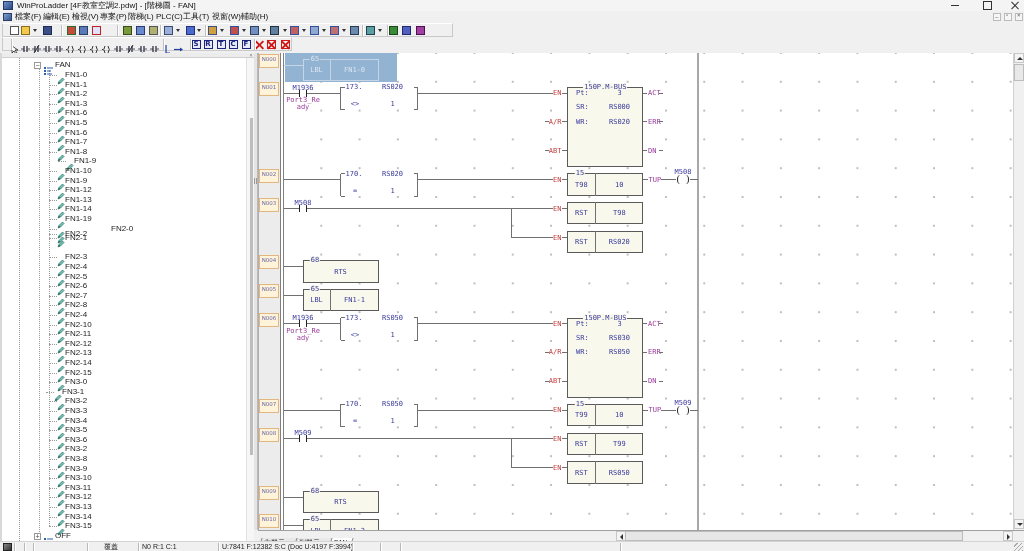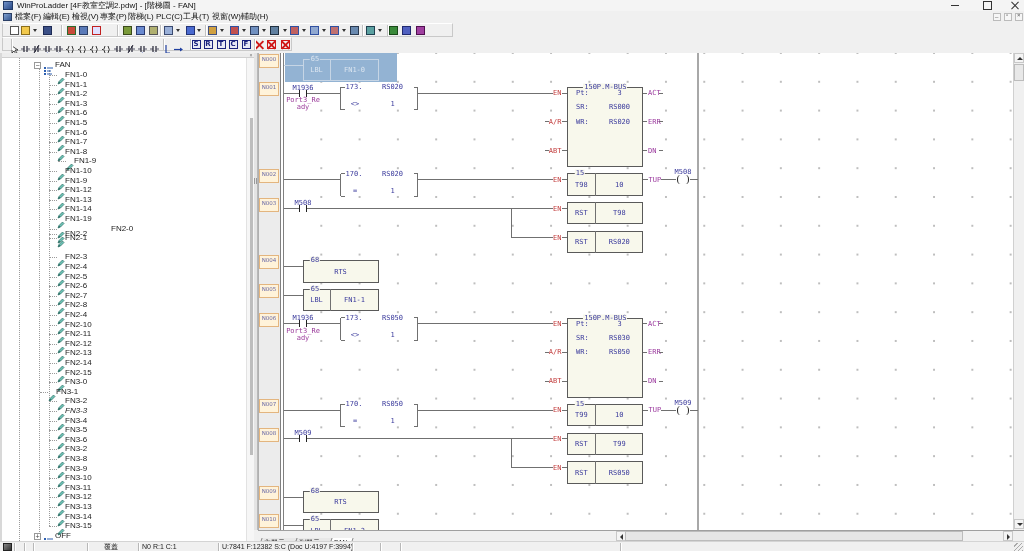--- a/index.html
+++ b/index.html
@@ -567,21 +567,21 @@
       <div class="tlabel" style="left: 16px; top: 0px;">FN2-15</div>
     </div>
     <div class="trow" style="left: 47px; top: 324.2px; width: 90px;">
       <div class="tconn" style="left: 0px; top: 5px; width: 8px;"></div>
       <div class="ticon" style="left: 8px; top: 1px;"><svg width="8" height="8" viewBox="0 0 8 8">
           <path d="M1 7 L2 4.5 L5.5 1 L7 2.5 L3.5 6 Z" fill="#6cc3b6" stroke="#2f6f66" stroke-width="0.7"></path>
           <path d="M1 7 L2 4.5 L3.5 6 Z" fill="#2f6f66"></path>
         </svg></div>
       <div class="tlabel" style="left: 16px; top: 0px;">FN3-0</div>
     </div>
-    <div class="trow" style="left: 38px; top: 333.8px; width: 90px;">
+    <div class="trow" style="left: 44px; top: 333.8px; width: 90px;">
       <div class="tconn" style="left: 0px; top: 5px; width: 8px;"></div>
       <div class="ticon" style="left: 8px; top: 1px;"><svg width="8" height="8" viewBox="0 0 8 8">
           <path d="M1 7 L2 4.5 L5.5 1 L7 2.5 L3.5 6 Z" fill="#6cc3b6" stroke="#2f6f66" stroke-width="0.7"></path>
           <path d="M1 7 L2 4.5 L3.5 6 Z" fill="#2f6f66"></path>
         </svg></div>
       <div class="tlabel" style="left: 16px; top: 0px;">FN3-1</div>
     </div>
     <div class="trow" style="left: 47px; top: 343.4px; width: 90px;">
       <div class="tconn" style="left: 0px; top: 5px; width: 8px;"></div>
       <div class="ticon" style="left: 8px; top: 1px;"><svg width="8" height="8" viewBox="0 0 8 8">
@@ -589,21 +589,21 @@
           <path d="M1 7 L2 4.5 L3.5 6 Z" fill="#2f6f66"></path>
         </svg></div>
       <div class="tlabel" style="left: 16px; top: 0px;">FN3-2</div>
     </div>
     <div class="trow" style="left: 47px; top: 353px; width: 90px;">
       <div class="tconn" style="left: 0px; top: 5px; width: 8px;"></div>
       <div class="ticon" style="left: 8px; top: 1px;"><svg width="8" height="8" viewBox="0 0 8 8">
           <path d="M1 7 L2 4.5 L5.5 1 L7 2.5 L3.5 6 Z" fill="#6cc3b6" stroke="#2f6f66" stroke-width="0.7"></path>
           <path d="M1 7 L2 4.5 L3.5 6 Z" fill="#2f6f66"></path>
         </svg></div>
-      <div class="tlabel" style="left: 16px; top: 0px; font-style: italic;">FN3-3</div>
+      <div class="tlabel" style="left: 16px; top: 0px;">FN3-3</div>
     </div>
     <div class="trow" style="left: 47px; top: 362.6px; width: 90px;">
       <div class="tconn" style="left: 0px; top: 5px; width: 8px;"></div>
       <div class="ticon" style="left: 8px; top: 1px;"><svg width="8" height="8" viewBox="0 0 8 8">
           <path d="M1 7 L2 4.5 L5.5 1 L7 2.5 L3.5 6 Z" fill="#6cc3b6" stroke="#2f6f66" stroke-width="0.7"></path>
           <path d="M1 7 L2 4.5 L3.5 6 Z" fill="#2f6f66"></path>
         </svg></div>
       <div class="tlabel" style="left: 16px; top: 0px;">FN3-4</div>
     </div>
     <div class="trow" style="left: 47px; top: 372.2px; width: 90px;">

